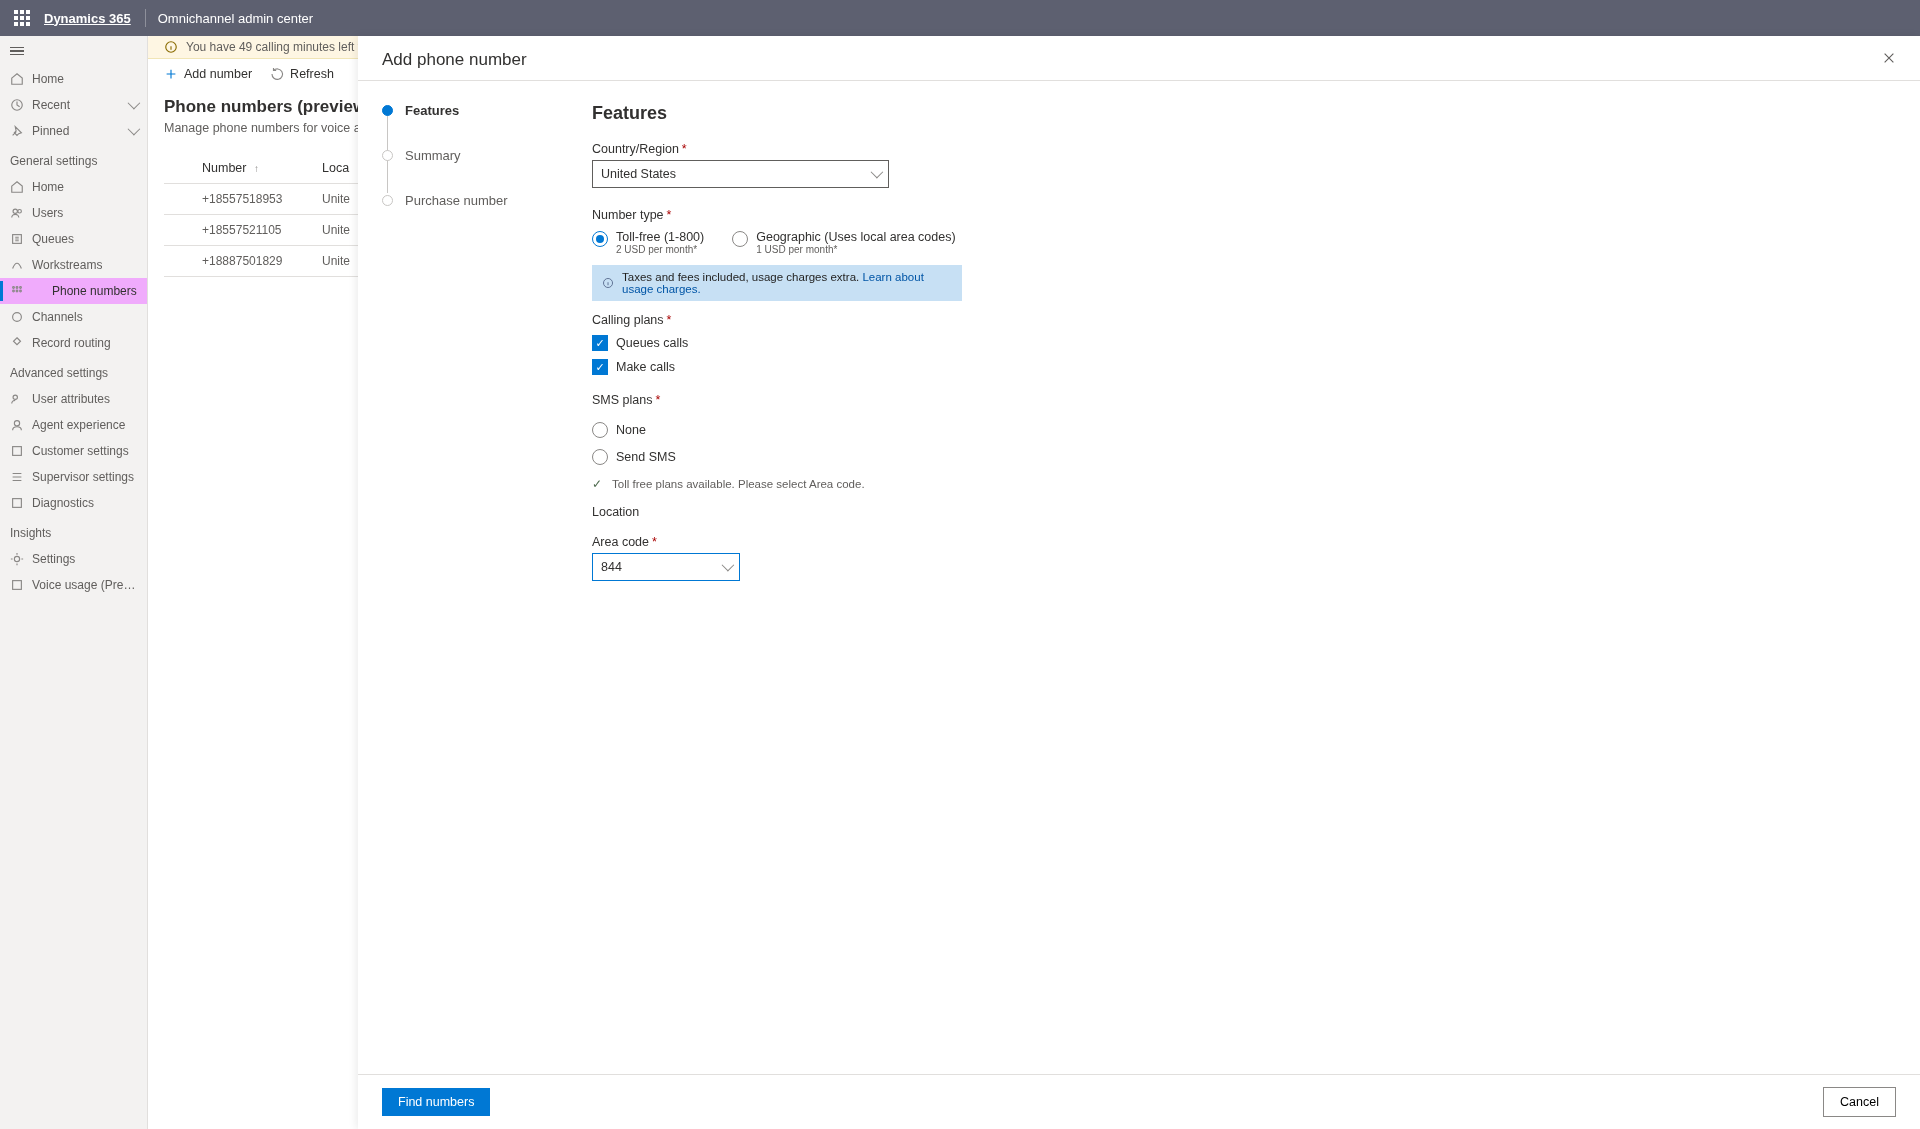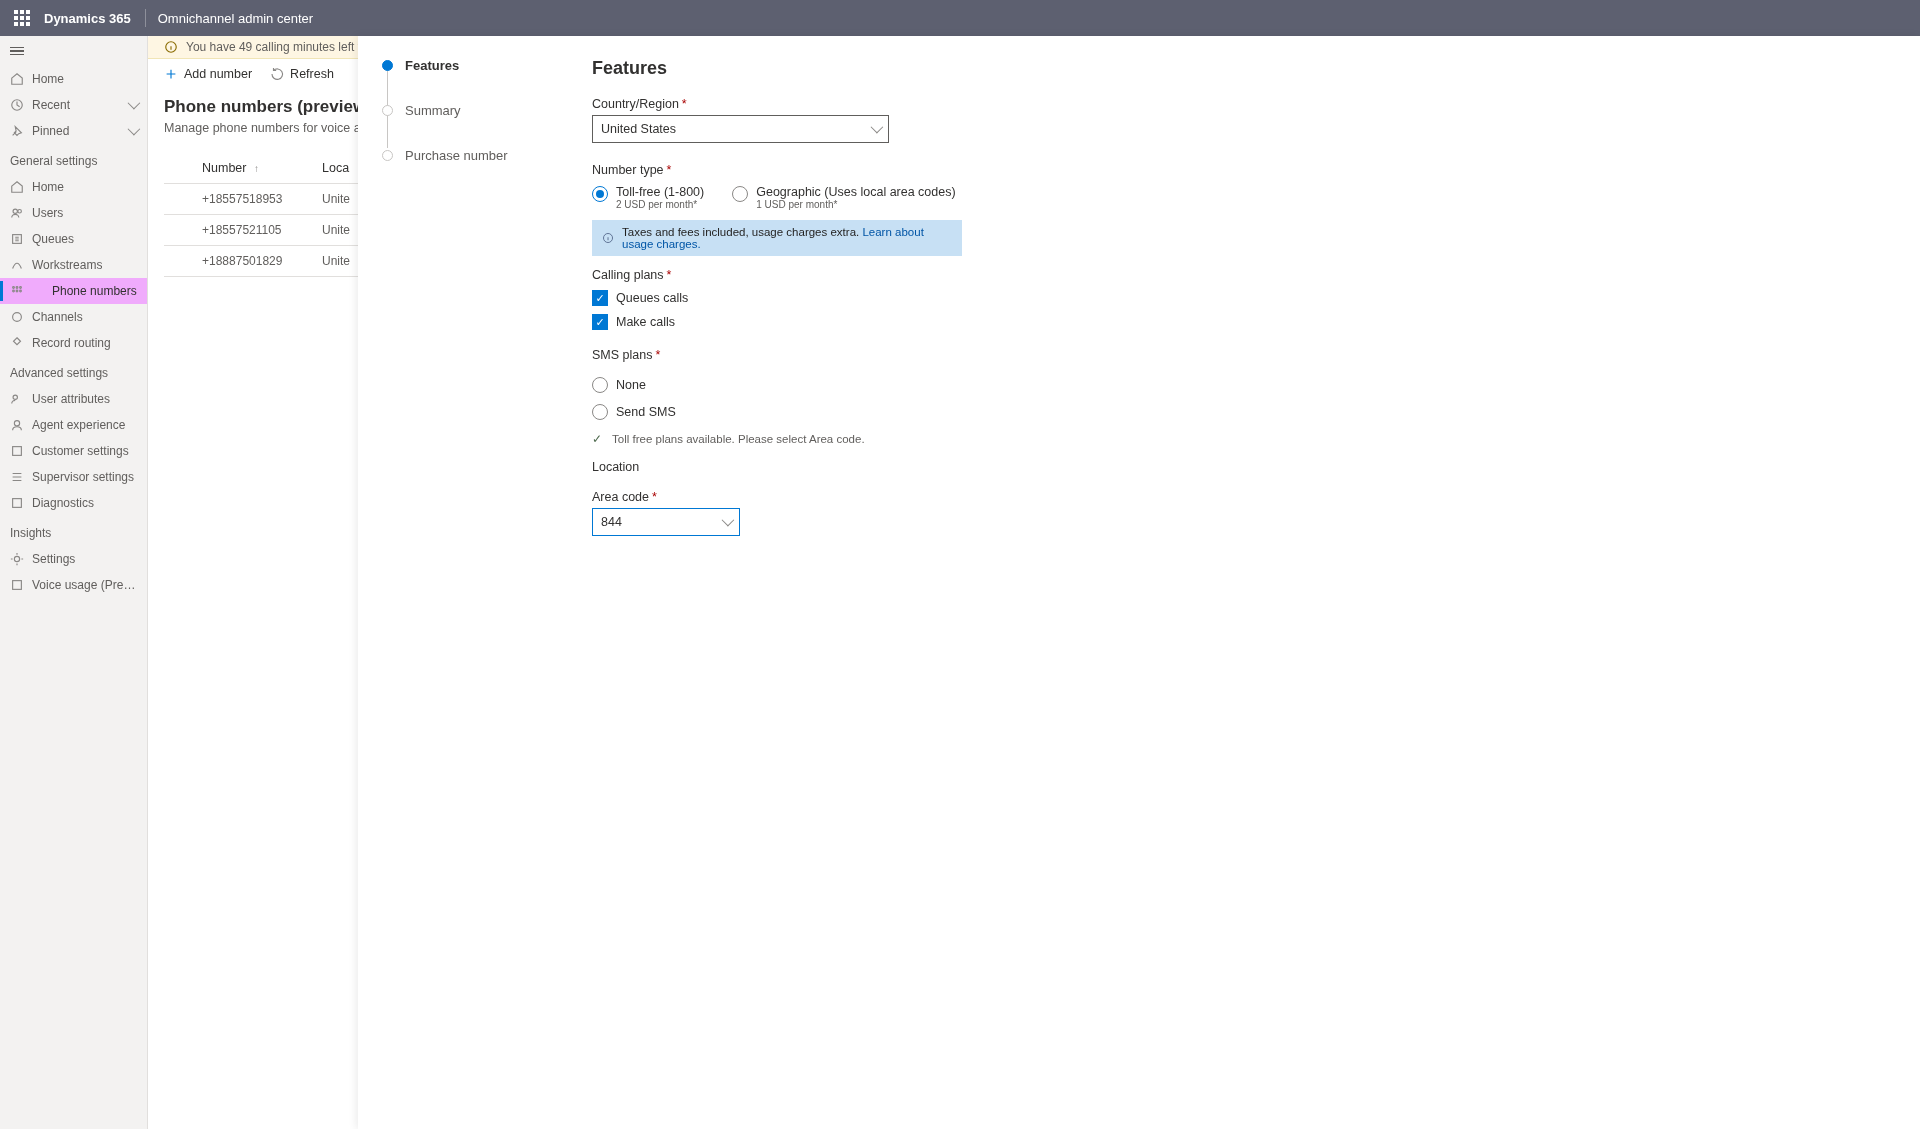--- a/index.html
+++ b/index.html
@@ -17,21 +17,21 @@
   * { box-sizing: border-box; }
   html,body { margin:0; padding:0; height:100%; font-family: "Segoe UI", Segoe, Tahoma, sans-serif; color:var(--text); background:#fff; }
   body { overflow:hidden; }
   .app-topbar {
     height:36px; background:var(--topbar); color:#fff; display:flex; align-items:center;
     padding:0 8px; font-size:13px;
   }
   .app-topbar .waffle { width:28px; height:28px; display:flex; align-items:center; justify-content:center; margin-right:8px; cursor:pointer; }
   .waffle-grid { display:grid; grid-template-columns:repeat(3,4px); grid-template-rows:repeat(3,4px); gap:2px; }
   .waffle-grid span { background:#fff; width:4px; height:4px; }
-  .app-topbar .prod { font-weight:600; margin-right:14px; }
+  .app-topbar .prod { font-weight:600; margin-right:14px;text-decoration:underline; }
   .app-topbar .divider { width:1px; height:18px; background:rgba(255,255,255,.3); margin:0 12px 0 0; }
   .app-topbar .ctx { font-size:13px; }
 
   .app-body { display:flex; height:calc(100% - 36px); position:relative; }
 
   
   .leftnav { width:148px; background:var(--left-bg); border-right:1px solid var(--border); font-size:12px; overflow:auto; }
   .leftnav .hamburger { height:30px; display:flex; align-items:center; padding:0 10px; cursor:pointer; }
   .hamburger-icon span { display:block; width:14px; height:1.5px; background:#605e5c; margin:2px 0; }
   .nav-item { position:relative; display:flex; align-items:center; height:26px; padding:0 10px; color:var(--muted); cursor:pointer; gap:8px; }
@@ -346,20 +346,28 @@
         <div>Unite</div>
       </div>
       <div class="tbl-row">
         <div class="col-num">+18887501829</div>
         <div>Unite</div>
       </div>
     </div>
   </div>
 
   <div class="panel">
+    <div class="panel-head">
+      <div class="panel-title">Add phone number</div>
+      <div class="close-x">
+        <svg viewBox="0 0 16 16" width="14" height="14" stroke="#605e5c" stroke-width="1.3">
+            <path d="M3 3l10 10M13 3L3 13"></path>
+          </svg>
+      </div>
+    </div>
 
     <div class="panel-body">
       <div class="steps">
         <div class="step-line"></div>
         <div class="step cur">
           <span class="dot"></span>
           <span>Features</span>
         </div>
         <div class="step">
           <span class="dot"></span>
@@ -447,14 +455,18 @@
         <div class="fld-label" style="margin-top:16px">
           <span>Area code</span><span class="req">*</span>
         </div>
         <div class="combo-box">
           <span>844</span>
           <span class="un-chev"></span>
         </div>
       </div>
     </div>
 
+    <div class="panel-foot">
+      <button class="btn-primary">Find numbers</button>
+      <button class="btn-secondary">Cancel</button>
+    </div>
   </div>
 </div>
 
 </body></html>

